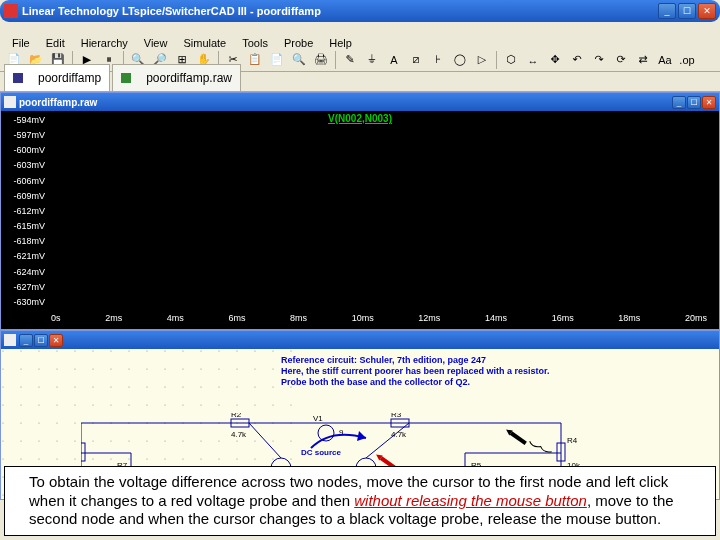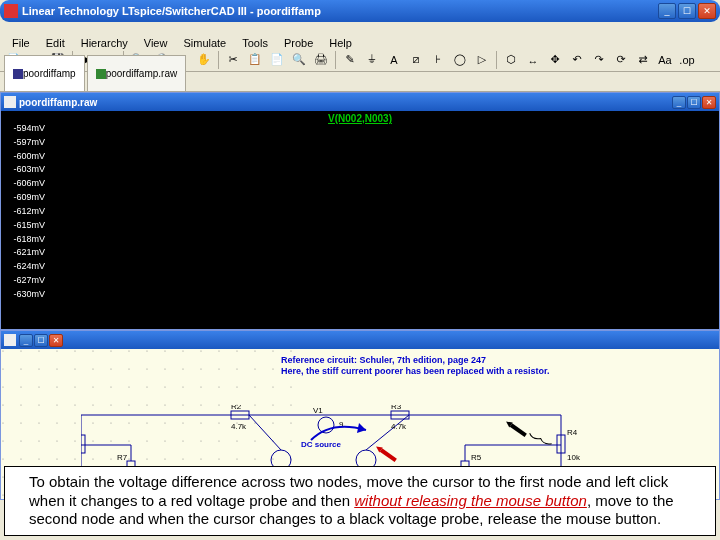--- a/index.html
+++ b/index.html
@@ -13,49 +13,49 @@
   .titlebar .btn.close { background: linear-gradient(#e87050,#d04020); border-color: #a03010; }
 
   .menubar { background: #ece9d8; height: 18px; display: flex; padding: 13px 4px; font-size: 11px; }
   .menubar .menu-item { padding: 2px 8px; cursor: pointer; }
 
   .toolbar { background: #ece9d8; height: 24px; display: flex; align-items: center; padding: 0 4px; gap: 2px; border-bottom: 1px solid #aca899; }
   .toolbar .tbtn { width: 20px; height: 20px; border: 1px solid transparent; display: flex; align-items: center; justify-content: center; cursor: pointer; font-size: 11px; }
   .toolbar .sep { width: 1px; height: 18px; background: #aca899; margin: 0 2px; }
 
   .tabbar { background: #ece9d8; height: 20px; display: flex; align-items: flex-end; padding: 0 4px; gap: 2px; border-bottom: 1px solid #aca899; }
-  .tab { padding: 12px 8px; background: #f5f5f0; border: 1px solid #aca899; border-bottom: none; font-size: 10px; cursor: pointer; display: flex; align-items: center; gap: 0; }
+  .tab { padding: 6px 8px; background: #f5f5f0; border: 1px solid #aca899; border-bottom: none; font-size: 12px; cursor: pointer; display: flex; align-items: center; gap: 15px; }
   .tab.active { background: #fff; }
   .tab .ticon { width: 10px; height: 10px; background: #338; display: inline-block; }
 
   .child-win { border: 1px solid #7a96df; }
   .child-title { background: linear-gradient(to bottom, #3a80e8 0%, #2b6cd4 50%, #1b58c0 100%); height: 18px; display: flex; align-items: center; padding: 0 3px; color: white; font-size: 10px; }
   .child-title .cicon { width: 12px; height: 12px; background: #eee; margin-right: 3px; }
   .child-title .ctitle { flex: 1; font-weight: bold; }
   .child-title .cbtns { display: flex; gap: 1px; }
   .child-title .cbtn { width: 14px; height: 13px; background: linear-gradient(#5a9ae0,#2868c8); border: 1px solid #1a4a9a; border-radius: 2px; color: white; font-size: 8px; display: flex; align-items: center; justify-content: center; cursor: pointer; }
   .child-title .cbtn.close { background: linear-gradient(#e87050,#d04020); border-color: #a03010; }
 
   .plot { background: #000; height: 218px; position: relative; }
   .plot .signal { position: absolute; top: 2px; left: 50%; transform: translateX(-50%); color: #0c0; font-size: 10px; font-weight: bold; text-decoration: underline; }
-  .plot .yaxis { position: absolute; left: 0; top: 0; bottom: 18px; width: 50px; display: flex; flex-direction: column; justify-content: space-between; padding: 12px 2px; }
+  .plot .yaxis { position: absolute; left: 0; top: 0; bottom: 18px; width: 50px; display: flex; flex-direction: column; justify-content: space-between; padding: 4px 2px; }
   .plot .ylab { color: white; font-size: 9px; text-align: right; padding-right: 4px; white-space: nowrap; }
   .plot .xaxis { position: absolute; left: 50px; right: 12px; bottom: 0; height: 16px; display: flex; justify-content: space-between; }
   .plot .xlab { color: white; font-size: 9px; }
 
   .schematic { background: #fcfce8; height: 150px; position: relative; overflow: hidden; }
   .schematic .dots { position: absolute; inset: 0; }
   .note { position: absolute; top: 6px; left: 280px; font-size: 9px; color: #00c; line-height: 1.2; }
   .note b { font-weight: bold; }
 
   .instruction { position: absolute; left: 4px; right: 4px; bottom: 4px; background: #fff; border: 1px solid #000; padding: 6px 24px; font-family: Arial, sans-serif; font-size: 15px; line-height: 1.25; }
   .instruction .w1 { font-style: italic; color: #c00; }
   .instruction u { text-decoration: underline; }
 
-  .schwrap { position: absolute; top: 56px; left: 80px; }
+  .schwrap { position: absolute; top: 64px; left: 80px; }
   .schwrap svg { display: block; }
 </style>
 </head>
 <body>
 
 <div class="titlebar">
   <span class="icon"></span>
   <span class="title">Linear Technology LTspice/SwitcherCAD III - poordiffamp</span>
   <div class="btns">
     <div class="btn">_</div>
@@ -144,20 +144,33 @@
         <div class="ylab">-606mV</div>
         <div class="ylab">-609mV</div>
         <div class="ylab">-612mV</div>
         <div class="ylab">-615mV</div>
         <div class="ylab">-618mV</div>
         <div class="ylab">-621mV</div>
         <div class="ylab">-624mV</div>
         <div class="ylab">-627mV</div>
         <div class="ylab">-630mV</div>
       </div>
+    <div class="xaxis" id="xaxis">
+        <div class="xlab">0s</div>
+        <div class="xlab">2ms</div>
+        <div class="xlab">4ms</div>
+        <div class="xlab">6ms</div>
+        <div class="xlab">8ms</div>
+        <div class="xlab">10ms</div>
+        <div class="xlab">12ms</div>
+        <div class="xlab">14ms</div>
+        <div class="xlab">16ms</div>
+        <div class="xlab">18ms</div>
+        <div class="xlab">20ms</div>
+      </div>
   </div>
 </div>
 
 <div class="child-win">
   <div class="child-title">
     <span class="cicon"></span>
     <div class="cbtns">
       <div class="cbtn">_</div>
       <div class="cbtn">☐</div>
       <div class="cbtn close">✕</div>
@@ -169,21 +182,21 @@
           <pattern id="d" width="18" height="18" patternUnits="userSpaceOnUse">
             <circle cx="2" cy="2" r="0.6" fill="#888"></circle>
           </pattern>
         </defs>
         <rect width="100%" height="100%" fill="url(#d)"></rect>
       </svg>
 
     <div class="note">
       <b>Reference circuit: Schuler, 7th edition, page 247</b><br>
       <b>Here, the stiff current poorer has been replaced with a resistor.</b><br>
-      <br>
+      <b>Probe both the base and the collector of Q2.</b><br>
     </div>
 
     <div class="schwrap">
       <svg width="520" height="90" font-family="Arial" font-size="8">
         <g stroke="#009" stroke-width="1" fill="none">
           <line x1="0" y1="10" x2="0" y2="80"></line>
           <line x1="0" y1="10" x2="480" y2="10"></line>
           <line x1="480" y1="10" x2="480" y2="80"></line>
 
           <rect x="150" y="6" width="18" height="8"></rect>

